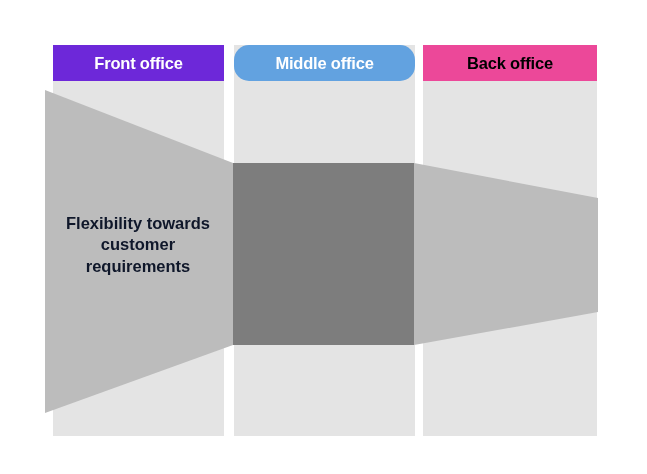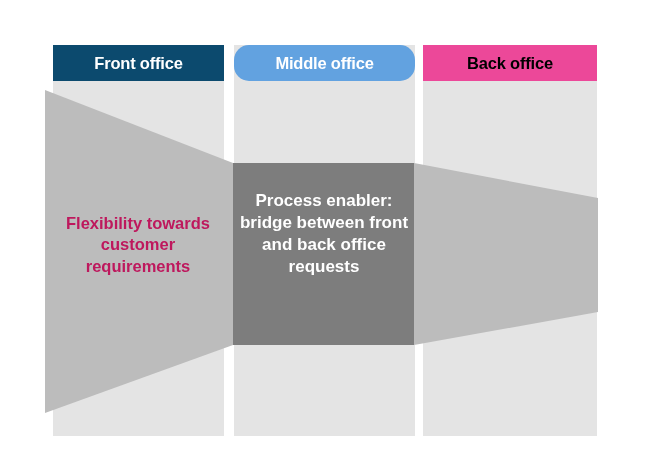--- a/index.html
+++ b/index.html
@@ -85,35 +85,34 @@
     font-size: 16.5px;
     color: #000000;
   }
 </style>
 </head>
 <body>
 
 <div id="diagram">
 
   <div class="column" id="col-front" style="background: rgb(228, 228, 228);">
-    <div class="col-header" id="hdr-front" style="background: #0c4a6e; color: rgb(255, 255, 255);">Front office</div>
+    <div class="col-header" id="hdr-front" style="background: #6d28d9; color: rgb(255, 255, 255);">Front office</div>
   </div>
 
   <div class="column" id="col-middle" style="background: rgb(228, 228, 228);">
     <div class="col-header" id="hdr-middle" style="background: rgb(98, 162, 224); color: rgb(255, 255, 255); border-radius: 15px;">Middle office</div>
   </div>
 
   <div class="column" id="col-back" style="background: rgb(228, 228, 228);">
     <div class="col-header" id="hdr-back" style="background: #ec4899; color: rgb(0, 0, 0);">Back office</div>
   </div>
 
   <svg id="funnel-layer" viewBox="0 0 647 474" width="647" height="474">
     <polygon id="shape-left" points="45,90 233,163 233,345 45,413" fill="#bcbcbc"></polygon>
     <rect id="shape-center" x="233" y="163" width="181" height="182" fill="#7d7d7d"></rect>
     <polygon id="shape-right" points="414,163 598,198 598,312 414,345" fill="#bcbcbc"></polygon>
   </svg>
 
-  <div class="shape-text" id="text-left" style="color: #be185d;">Flexibility towards customer requirements</div>
+  <div class="shape-text" id="text-left" style="color: #0f172a;">Flexibility towards customer requirements</div>
 
-  <div class="shape-text" id="text-middle" style="color: rgb(255, 255, 255);">Process enabler: bridge between front and back office requests</div>
 
 
 </div>
 
 </body></html>

